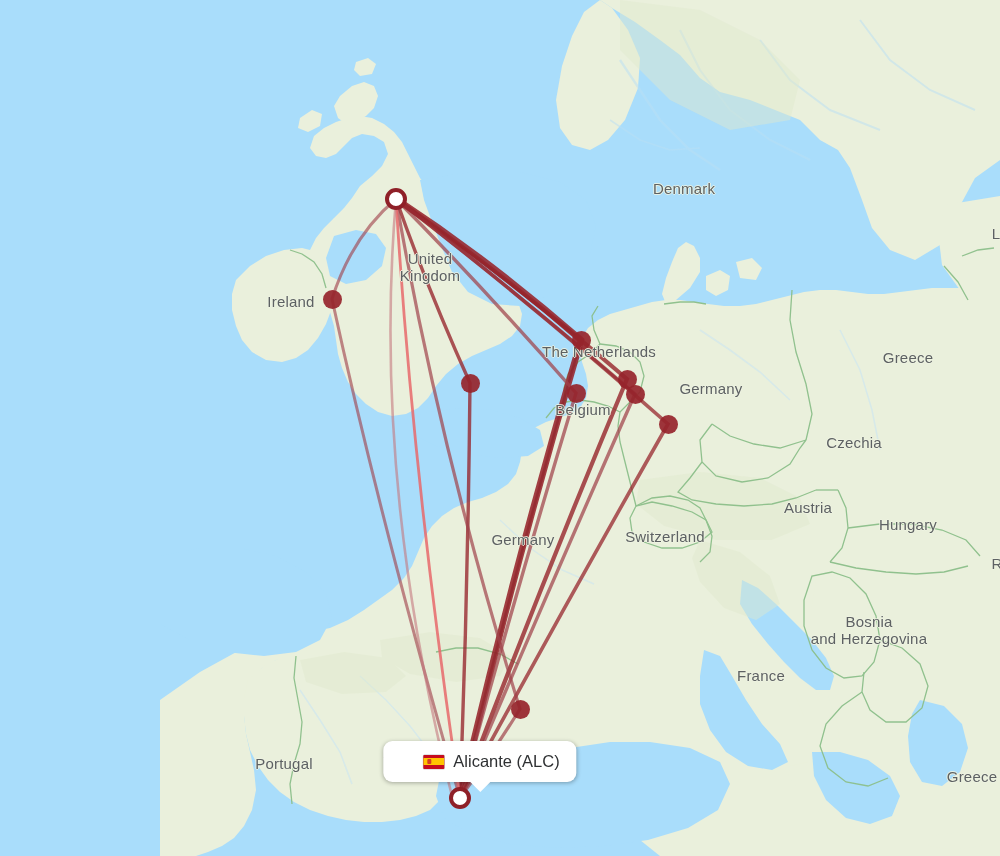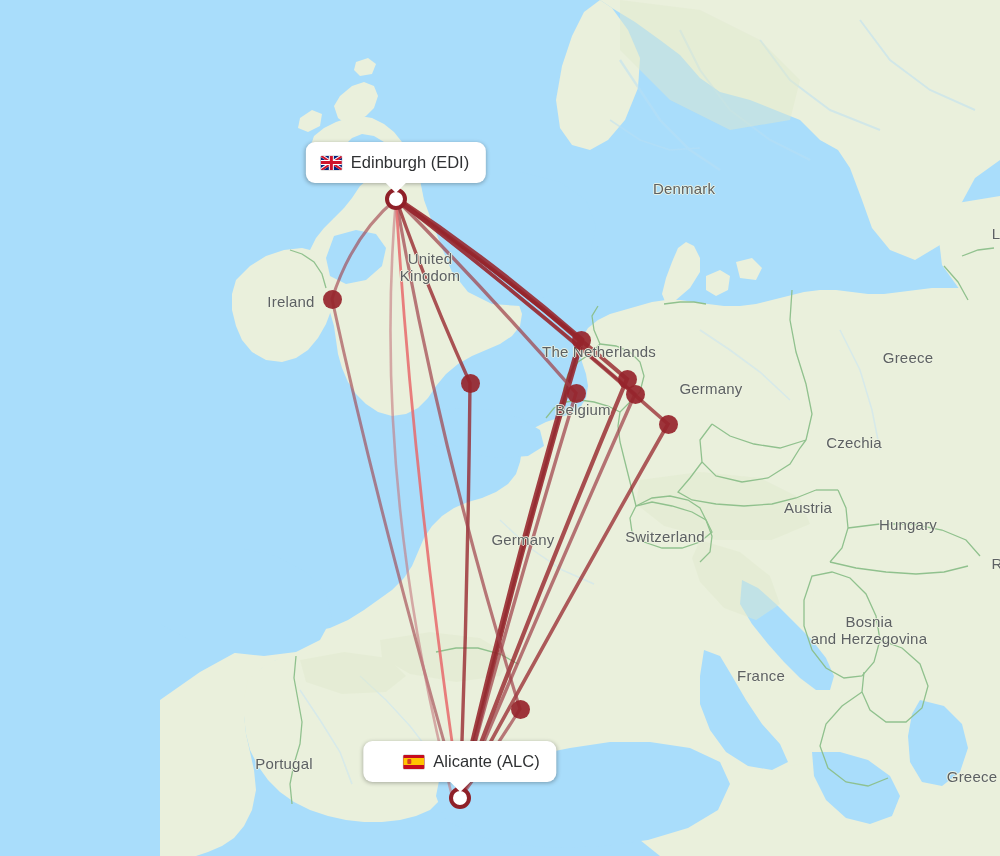--- a/index.html
+++ b/index.html
@@ -369,38 +369,24 @@
       <div class="hub-dot" style="left: 581px; top: 340px;"></div>
       <div class="hub-dot" style="left: 576px; top: 393px;"></div>
       <div class="hub-dot" style="left: 627px; top: 379px;"></div>
       <div class="hub-dot" style="left: 635px; top: 394px;"></div>
       <div class="hub-dot" style="left: 668px; top: 424px;"></div>
       <div class="hub-dot" style="left: 520px; top: 709px;"></div>
     </div>
 
   <div class="ring-marker" id="origin-marker" style="left: 396px; top: 199px;"></div>
 
-  <div class="tooltip" id="origin-tooltip" style="left: 396px; top: 183px;">
-    <span class="flag flag-gb">
-      <i class="d1"></i>
-        <i class="d2"></i>
-        <i class="r1"></i>
-        <i class="r2"></i>
-      <i class="cw-v"></i>
-        <i class="cw-h"></i>
-        <i class="cr-v"></i>
-        <i class="cr-h"></i>
-    </span>
-    <span class="label-text">Edinburgh (EDI)</span>
-    <span class="tip-arrow"></span>
-  </div>
 
   <div class="ring-marker" id="destination-marker" style="left: 460px; top: 798px;"></div>
 
-  <div class="tooltip" id="destination-tooltip" style="left: 460px; top: 782px; padding-left: 40px;">
+  <div class="tooltip" id="destination-tooltip" style="left: 480px; top: 782px; padding-left: 40px;">
     <span class="flag flag-es">
       <i class="band"></i>
         <i class="crest"></i>
     </span>
     <span class="label-text">Alicante (ALC)</span>
     <span class="tip-arrow"></span>
   </div>
 
 </div>
 

